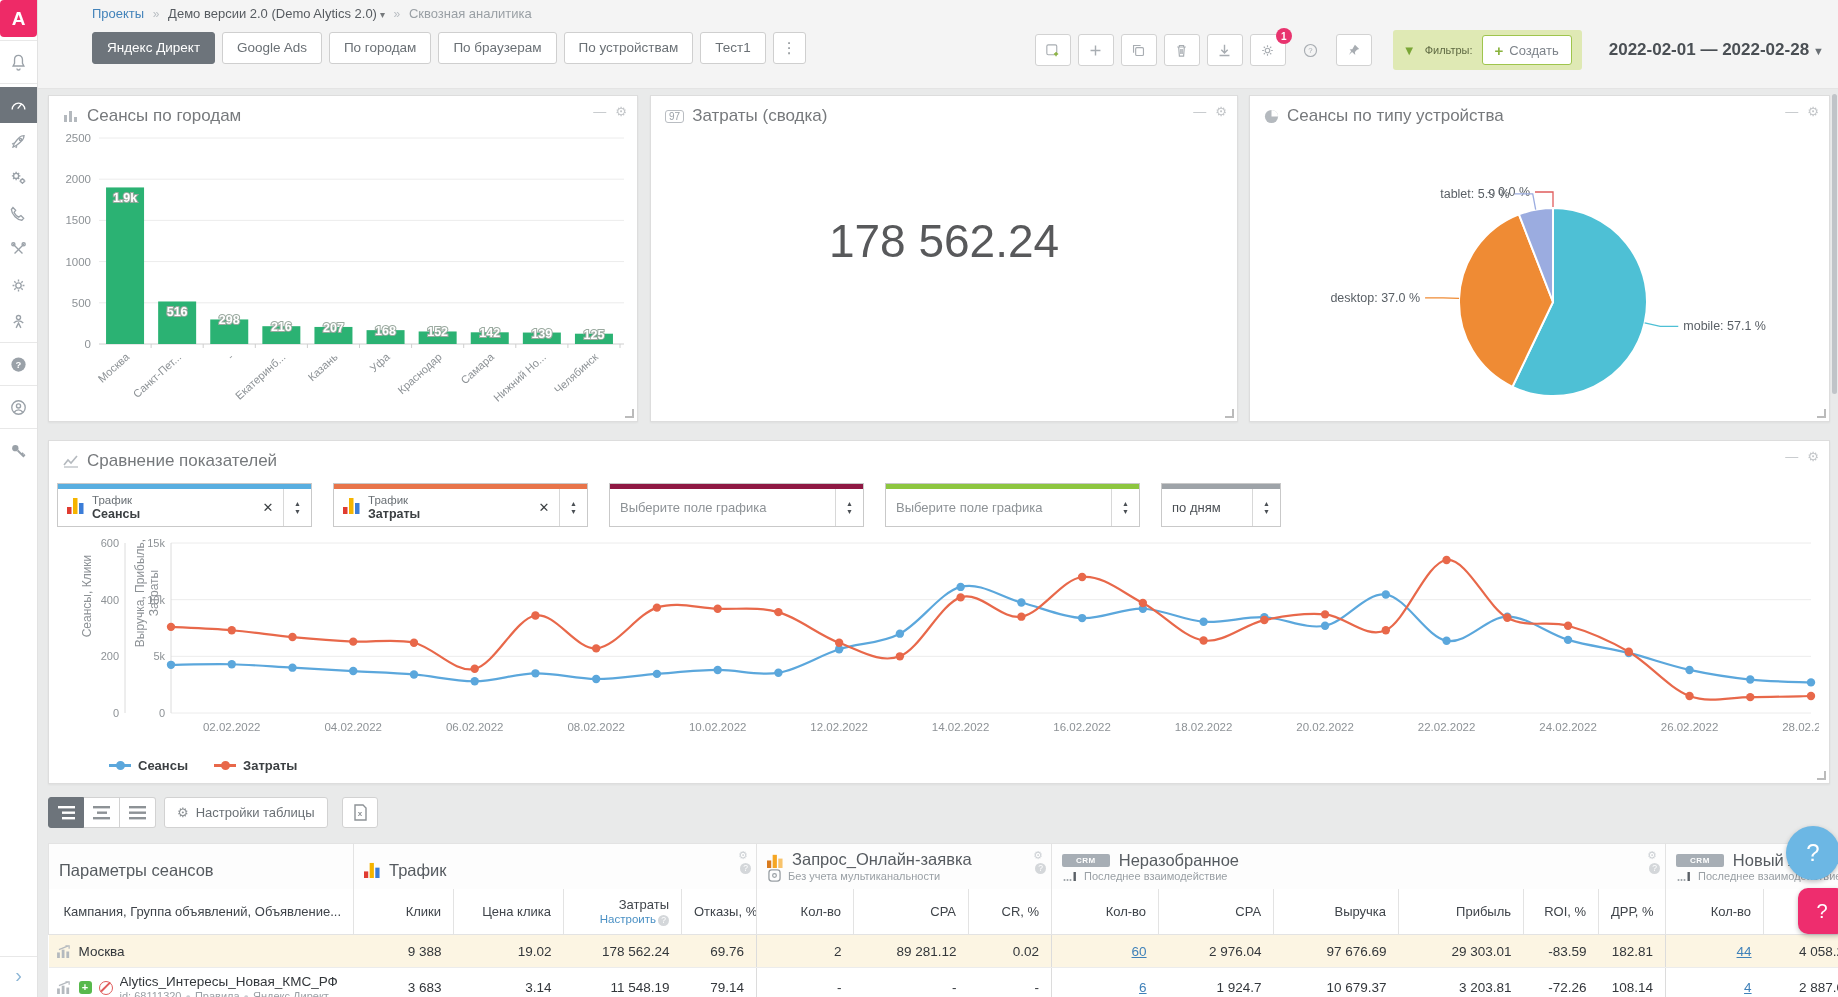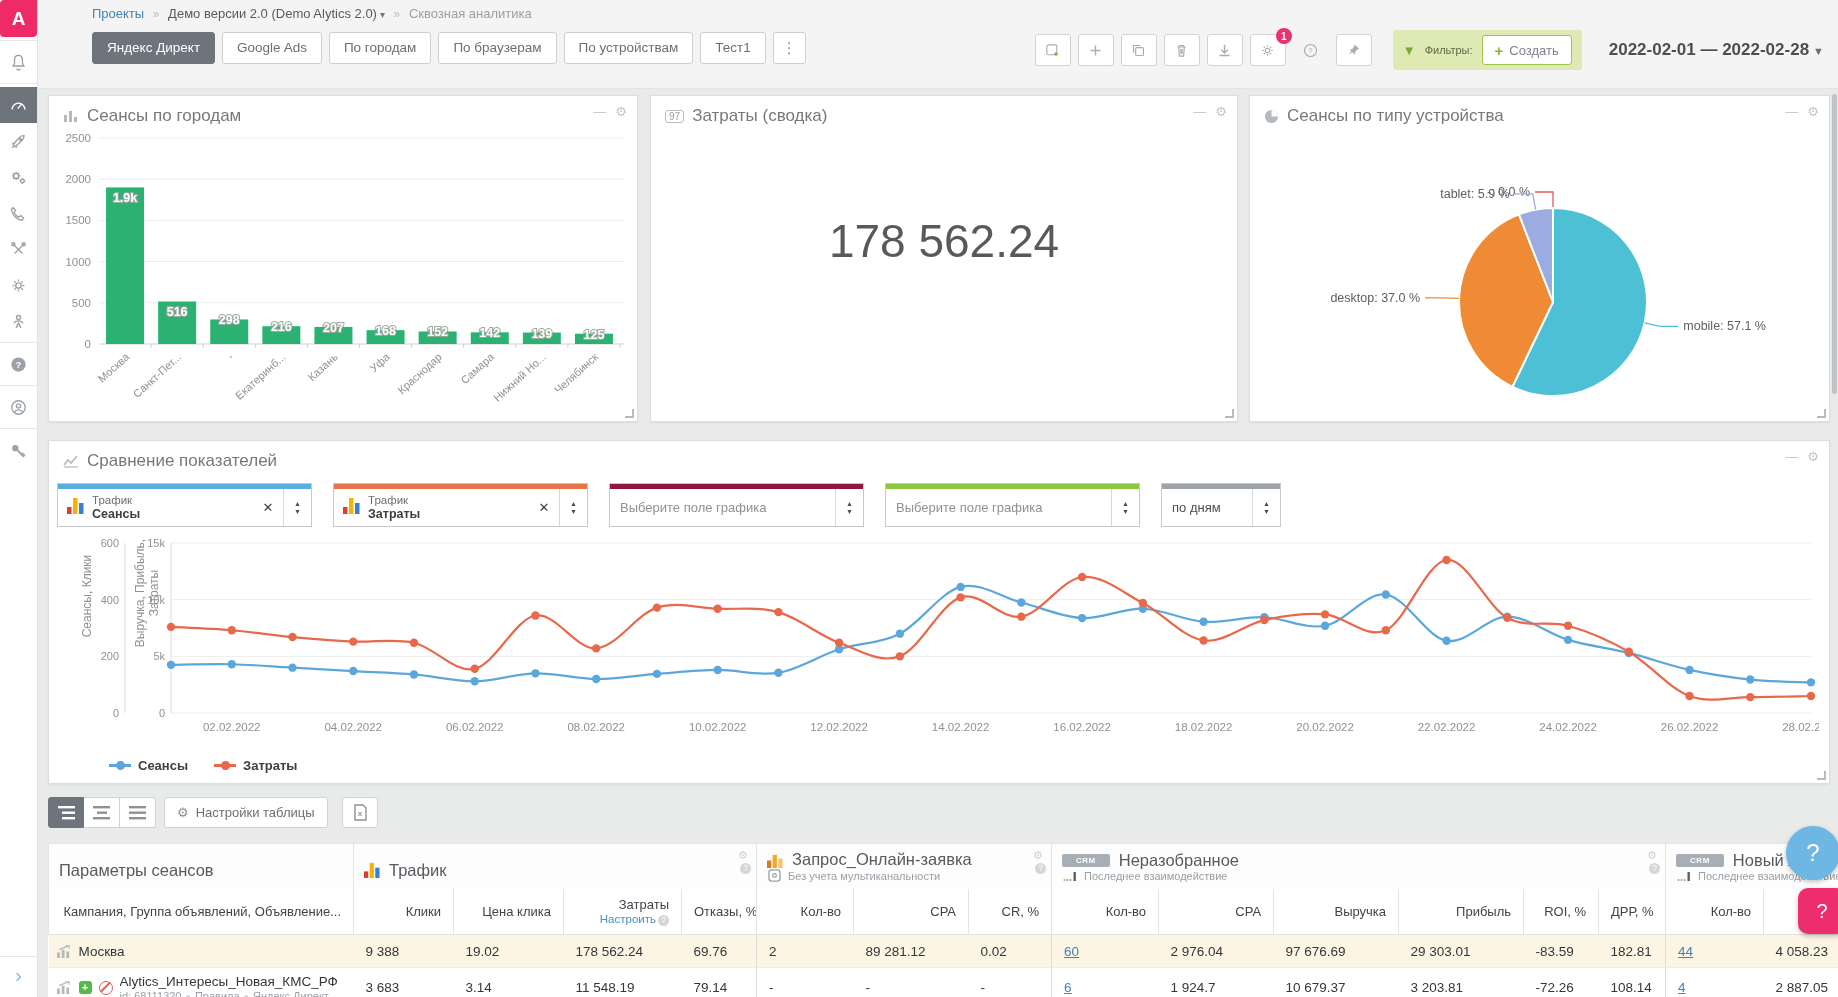--- a/index.html
+++ b/index.html
@@ -99,21 +99,21 @@
   .gsub{display:flex;align-items:center;gap:7px;font-size:11px;color:#9aa0a5;margin-top:0;margin-left:1px;}
   .crm{background:#a7aeb5;color:#fff;font-size:8px;font-weight:bold;border-radius:2px;padding:2px 14px;letter-spacing:.5px;}
   .gmini{position:absolute;right:5px;top:6px;display:flex;flex-direction:column;gap:2px;color:#ccd0d4;font-size:11px;line-height:1;}
   tr.thead td{border:1px solid #e3e3e3;height:46px;font-size:13px;color:#3f444a;padding:4px 12px;vertical-align:middle;
               text-align:right;background:#fff;border-top:none;}
   tr.thead td.first{text-align:right;}
   .th-sub{font-size:11.5px;margin-top:1px;}
   .th-sub a{color:#4a90c4;text-decoration:none;}
   .qm{display:inline-block;width:11px;height:11px;border-radius:50%;background:#d4d7da;color:#fff;font-size:8.5px;
       text-align:center;line-height:11px;margin-left:2px;}
-  tr.trow td{height:33px;font-size:13.5px;color:#33373b;padding:2px 12px;border-bottom:1px solid #ececec;}
+  tr.trow td{height:33px;font-size:13.5px;color:#33373b;padding:2px 12px;text-align:right;border-bottom:1px solid #ececec;}
   tr.trow td.first{text-align:left;padding-left:8px;}
   tr.trow.total td{background:#fcf5e3;}
   tr.trow td a{color:#3f81b9;}
   .rowname{display:flex;align-items:center;gap:7px;}
   .rowname .nm{color:#33373b;}
   .meta{font-size:11px;color:#9aa0a5;margin-top:1px;}
   .meta .dot{color:#c9cdd1;margin:0 4px;font-size:9px;}
   .gb{border-left:1px solid #dcdcdc !important;}
   .plusico{display:inline-flex;width:13px;height:13px;background:#57b94c;border-radius:3px;color:#fff;font-size:11px;
            font-weight:bold;align-items:center;justify-content:center;line-height:1;}

